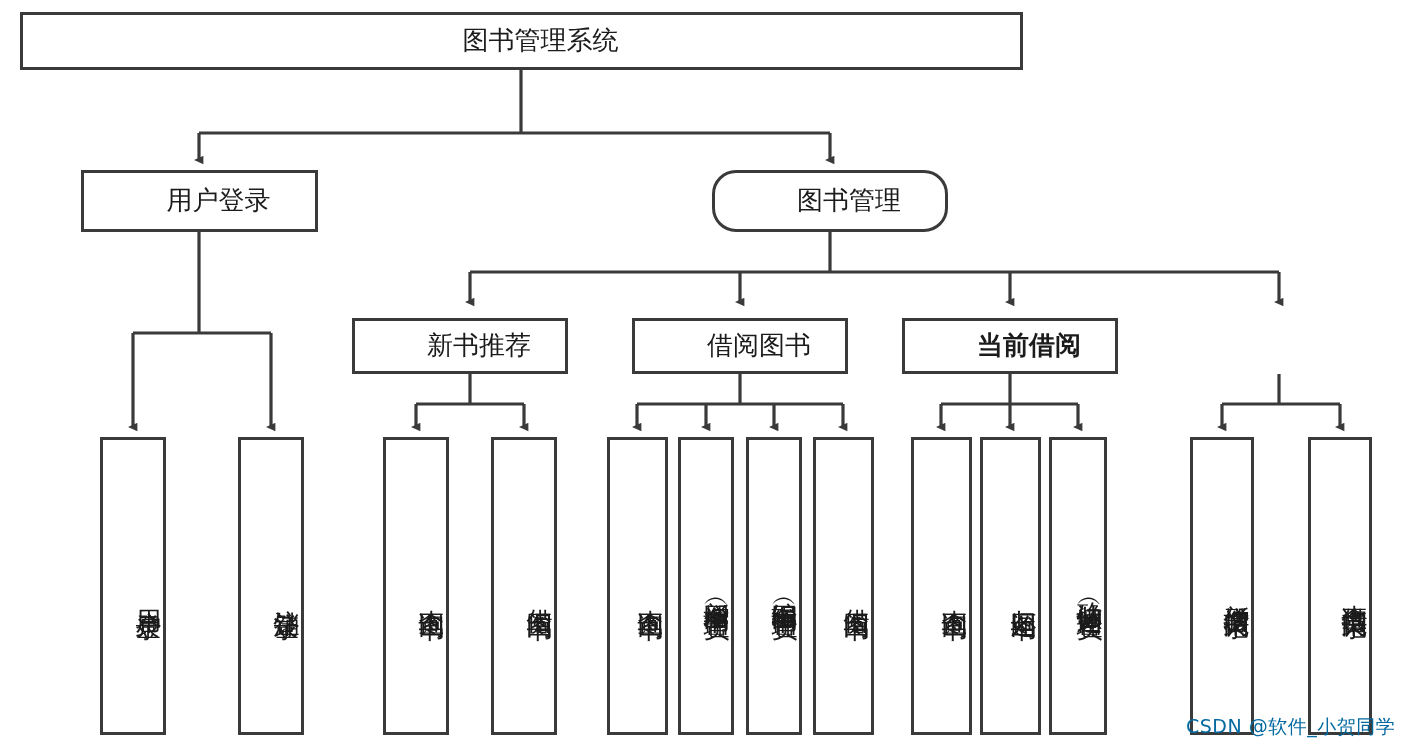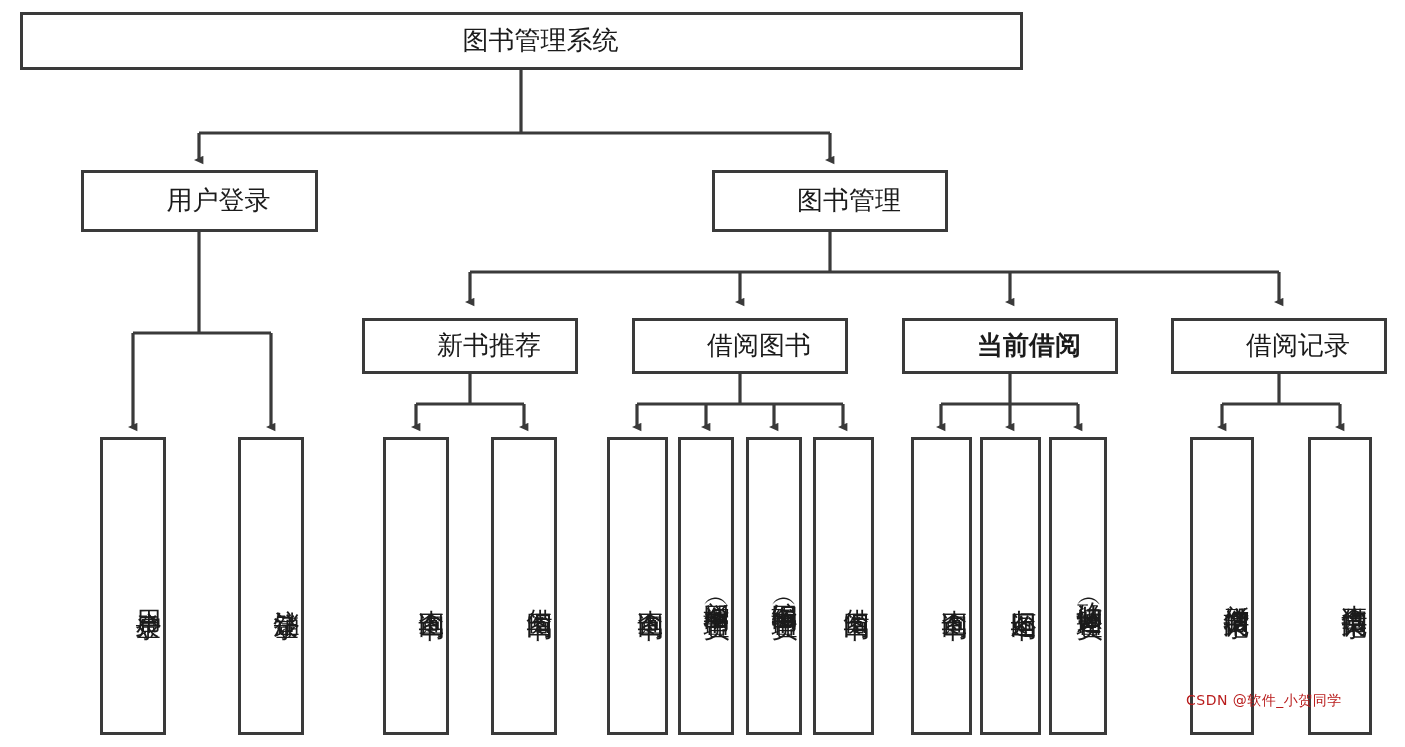--- a/index.html
+++ b/index.html
@@ -55,23 +55,23 @@
     position: absolute;
     left: 0;
     top: 0;
     width: 1405px;
     height: 747px;
     pointer-events: none;
   }
   .watermark {
     position: absolute;
     left: 1186px;
-    top: 692px;
-    font-size: 14px;
-    color: #b91c1c;
+    top: 714px;
+    font-size: 19px;
+    color: #0369a1;
     white-space: nowrap;
     letter-spacing: 0.5px;
   }
 </style>
 </head>
 <body>
 
 <div id="canvas">
 
   <svg class="links" viewBox="0 0 1405 747">
@@ -124,35 +124,32 @@
     </g>
   </svg>
 
   <div class="node root" style="left:20px; top:12px; width:1003px; height:58px;">
     <span class="lbl">图书管理系统</span>
   </div>
 
   <div class="node h" style="left:81px; top:170px; width:237px; height:62px;">
     <span class="lbl">用户登录</span>
   </div>
-  <div class="node h" style="left:712px; top:170px; width:236px; height:62px;">
+  <div class="node h" style="left:712px; top:170px; width:236px; height:62px;border-radius:24px;">
     <span class="lbl">图书管理</span>
   </div>
 
-  <div class="node h" style="left:362px; top:318px; width:216px; height:56px;">
+  <div class="node h" style="left:352px; top:318px; width:216px; height:56px;">
     <span class="lbl">新书推荐</span>
   </div>
   <div class="node h" style="left:632px; top:318px; width:216px; height:56px;">
     <span class="lbl">借阅图书</span>
   </div>
   <div class="node h" style="left:902px; top:318px; width:216px; height:56px;font-weight:bold;">
     <span class="lbl">当前借阅</span>
-  </div>
-  <div class="node h" style="left:1171px; top:318px; width:216px; height:56px;">
-    <span class="lbl">借阅记录</span>
   </div>
 
   <div class="node v" style="left:100px; top:437px; width:66px; height:298px;">
     <span class="lbl">用户登录</span>
   </div>
   <div class="node v" style="left:238px; top:437px; width:66px; height:298px;">
     <span class="lbl">注销登录</span>
   </div>
 
   <div class="node v" style="left:383px; top:437px; width:66px; height:298px;">

